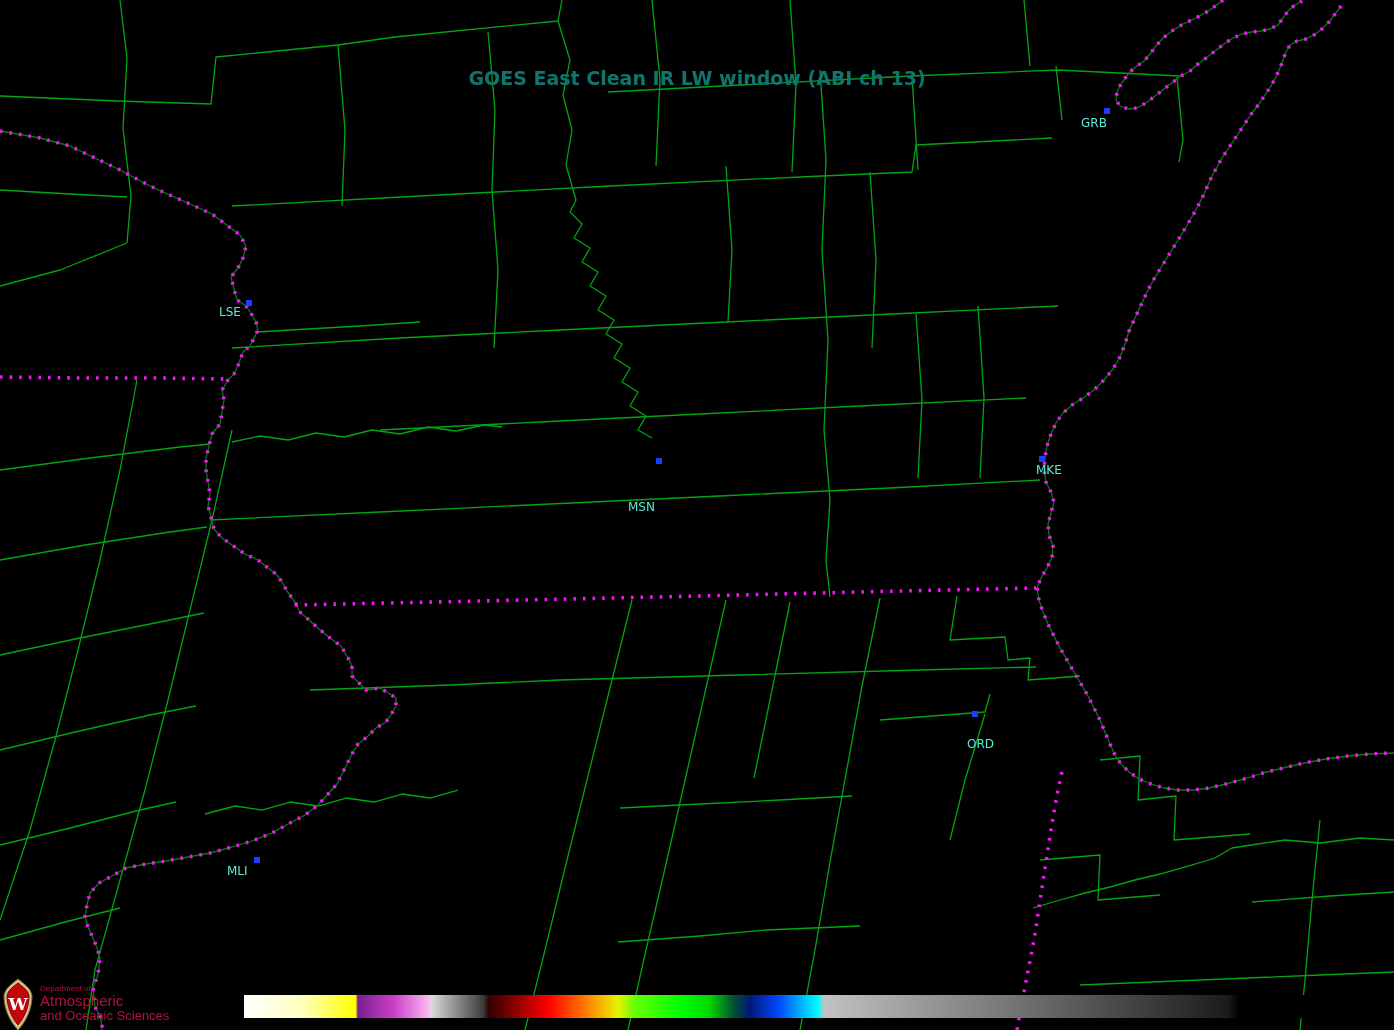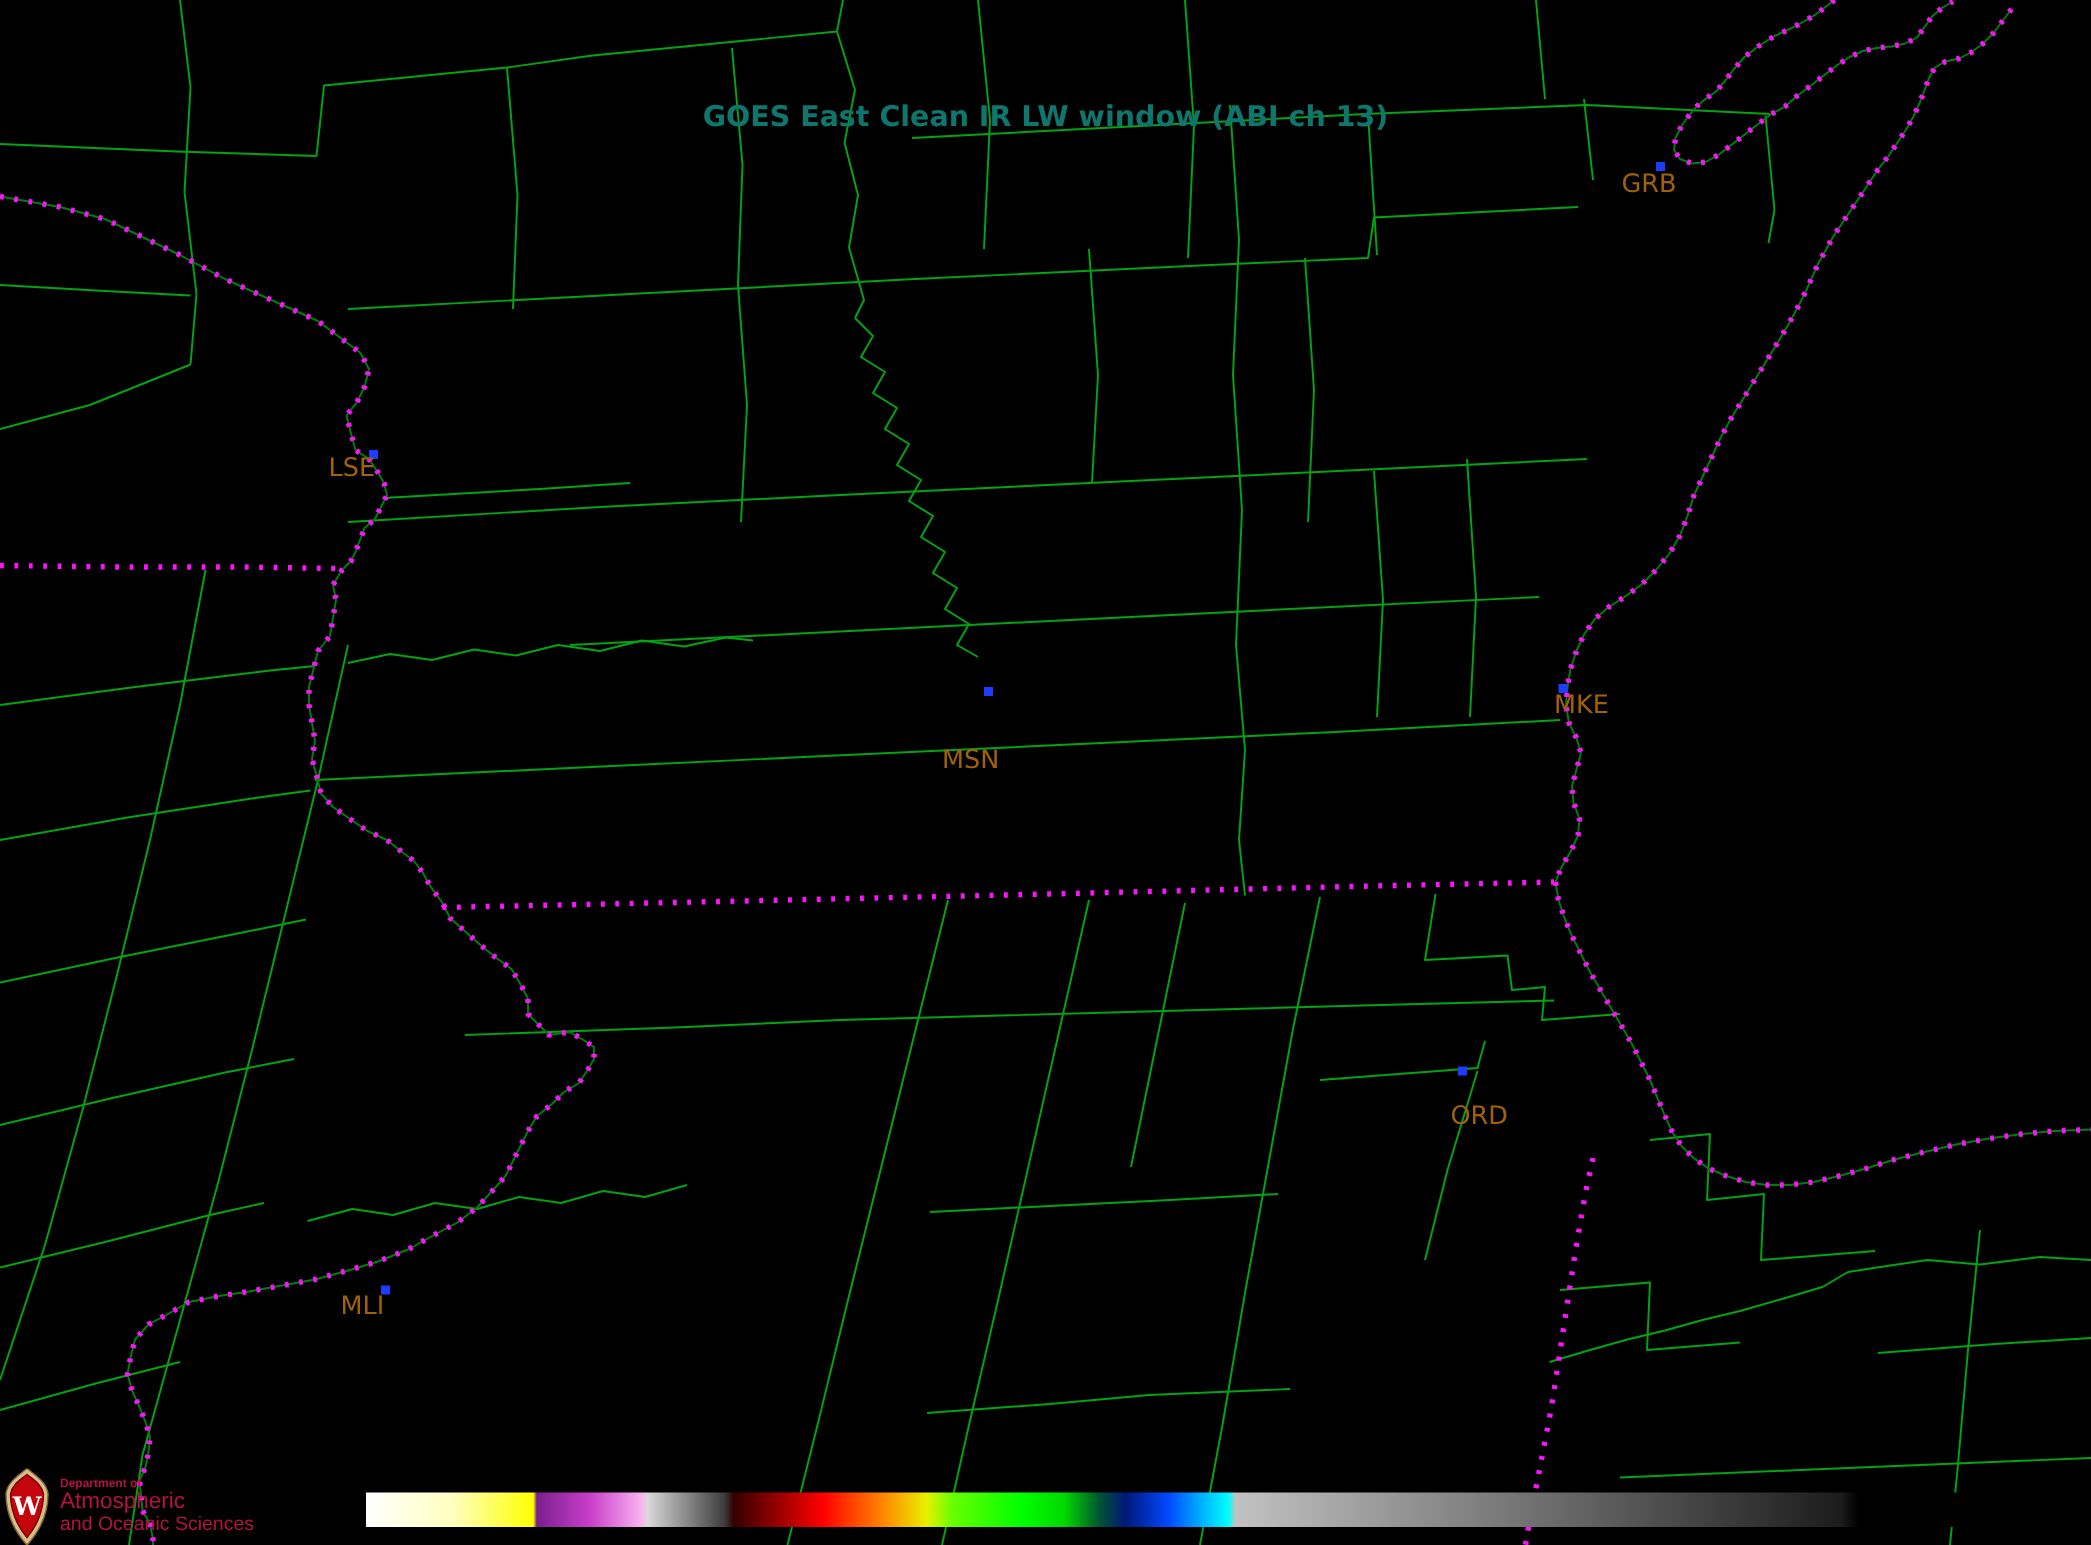--- a/index.html
+++ b/index.html
@@ -1,28 +1,28 @@
 <!DOCTYPE html>
 <html><head>
 <meta charset="utf-8">
 <style>
   html,body{margin:0;padding:0;background:#000;}
   #stage{position:relative;width:1394px;height:1030px;background:#000;overflow:hidden;
          font-family:"DejaVu Sans",sans-serif;}
   #map-svg{position:absolute;left:0;top:0;}
   .title-block{position:absolute;left:0;top:21px;width:100%;text-align:center;
     color:#0f766e;font-weight:bold;font-size:19px;line-height:23px;white-space:pre;}
-  .stn-label{position:absolute;color:#a16207;font-size:17px;line-height:16px;white-space:pre;}
+  .stn-label{position:absolute;color:#5eead4;font-size:12px;line-height:16px;white-space:pre;}
   .stn-marker{position:absolute;width:6px;height:6px;background:#1e3cff;}
   .colorbar-outer{position:absolute;left:244px;top:995px;width:1150px;height:23px;}
   .colorbar-inner{width:100%;height:100%;}
   .logo{position:absolute;left:3px;top:979px;width:340px;height:51px;color:#b5123f;}
   .logo-crest{position:absolute;left:0;top:0;}
   .logo-text{position:absolute;left:37px;top:6px;font-family:"Liberation Sans",sans-serif;}
-  .logo-dept{font-size:8px;line-height:8px;font-weight:bold;}
+  .logo-dept{font-size:8px;line-height:8px;font-weight:normal;}
   .logo-l1{font-size:15px;line-height:15px;}
   .logo-l2{font-size:13px;line-height:15px;}
 </style>
 </head>
 <body>
 
 <div id="stage">
 
   <svg id="map-svg" width="1394" height="1030" viewBox="0 0 1394 1030">
 

